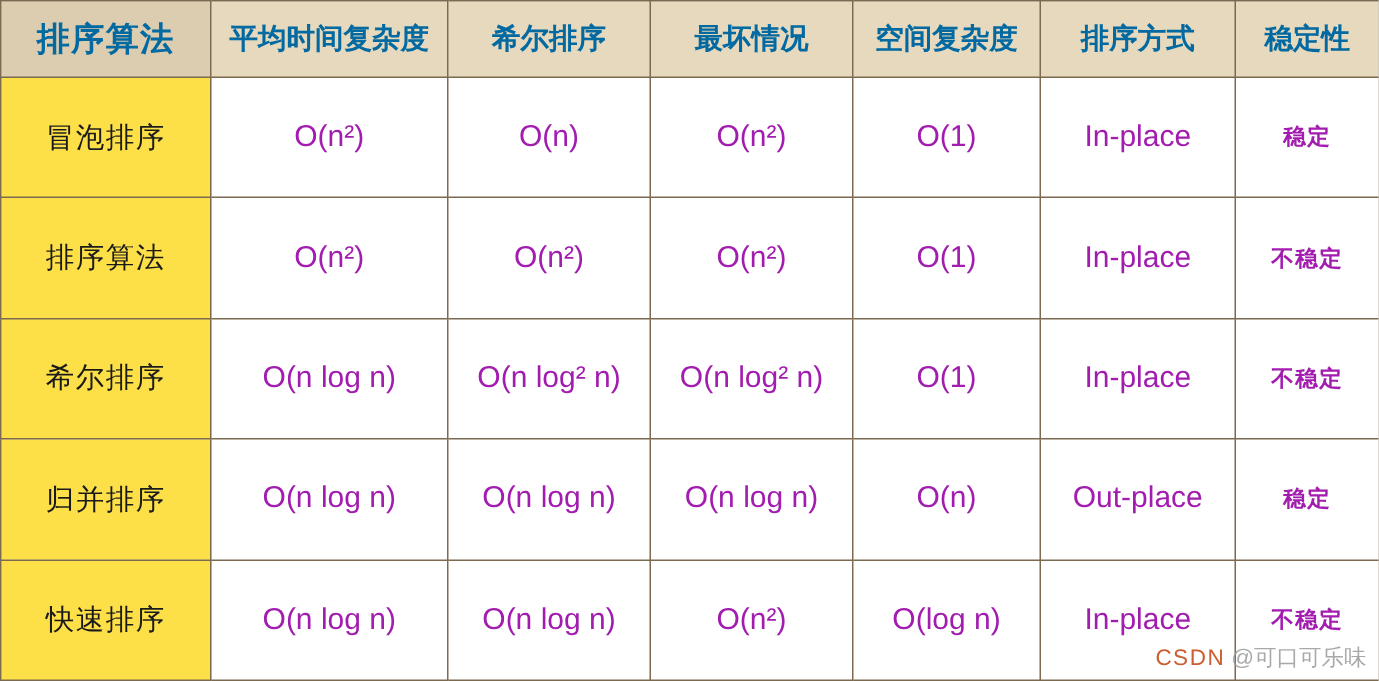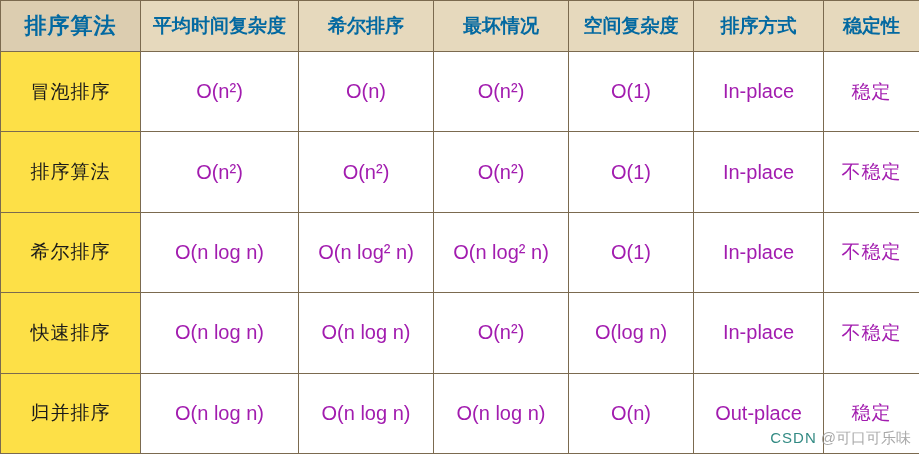--- a/index.html
+++ b/index.html
@@ -52,22 +52,22 @@
     font-weight: bold;
     color: #1a1a1a;
     letter-spacing: 1px;
   }
   td.cell {
     background: #ffffff;
     font-size: 20px;
     color: #a21caf;
   }
   td.cell.stable, td.cell.unstable {
-    font-size: 19px;
-    font-weight: normal;
+    font-size: 15px;
+    font-weight: bold;
     letter-spacing: 1px;
   }
   
   col.c0 { width: 140px; }
   col.c1 { width: 158px; }
   col.c2 { width: 135px; }
   col.c3 { width: 135px; }
   col.c4 { width: 125px; }
   col.c5 { width: 130px; }
   col.c6 { width: 96px; }
@@ -76,21 +76,21 @@
     position: absolute;
     right: 8px;
     bottom: 6px;
     font-size: 15px;
     color: #9b9b9b;
     opacity: 0.85;
     white-space: nowrap;
     pointer-events: none;
   }
   .watermark .cs {
-    color: #0f766e;
+    color: #c2410c;
     letter-spacing: 1px;
     margin-right: 4px;
   }
 </style>
 </head>
 <body>
 
 <div id="table-wrap">
   <table class="sort-table">
     <colgroup>
@@ -135,36 +135,36 @@
       <tr>
         <td class="row-head">希尔排序</td>
         <td class="cell">O(n log n)</td>
         <td class="cell">O(n log² n)</td>
         <td class="cell">O(n log² n)</td>
         <td class="cell">O(1)</td>
         <td class="cell">In-place</td>
         <td class="cell unstable">不稳定</td>
       </tr>
       <tr>
+        <td class="row-head">归并排序</td>
+        <td class="cell">O(n log n)</td>
+        <td class="cell">O(n log n)</td>
+        <td class="cell">O(n log n)</td>
+        <td class="cell">O(n)</td>
+        <td class="cell">Out-place</td>
+        <td class="cell stable">稳定</td>
+      </tr>
+      <tr>
         <td class="row-head">快速排序</td>
         <td class="cell">O(n log n)</td>
         <td class="cell">O(n log n)</td>
         <td class="cell">O(n²)</td>
         <td class="cell">O(log n)</td>
         <td class="cell">In-place</td>
         <td class="cell unstable">不稳定</td>
-      </tr>
-      <tr>
-        <td class="row-head">归并排序</td>
-        <td class="cell">O(n log n)</td>
-        <td class="cell">O(n log n)</td>
-        <td class="cell">O(n log n)</td>
-        <td class="cell">O(n)</td>
-        <td class="cell">Out-place</td>
-        <td class="cell stable">稳定</td>
       </tr>
     </tbody>
   </table>
 
   <div class="watermark">
     <span class="cs">CSDN</span><span>@可口可乐味</span>
   </div>
 </div>
 
 </body></html>

